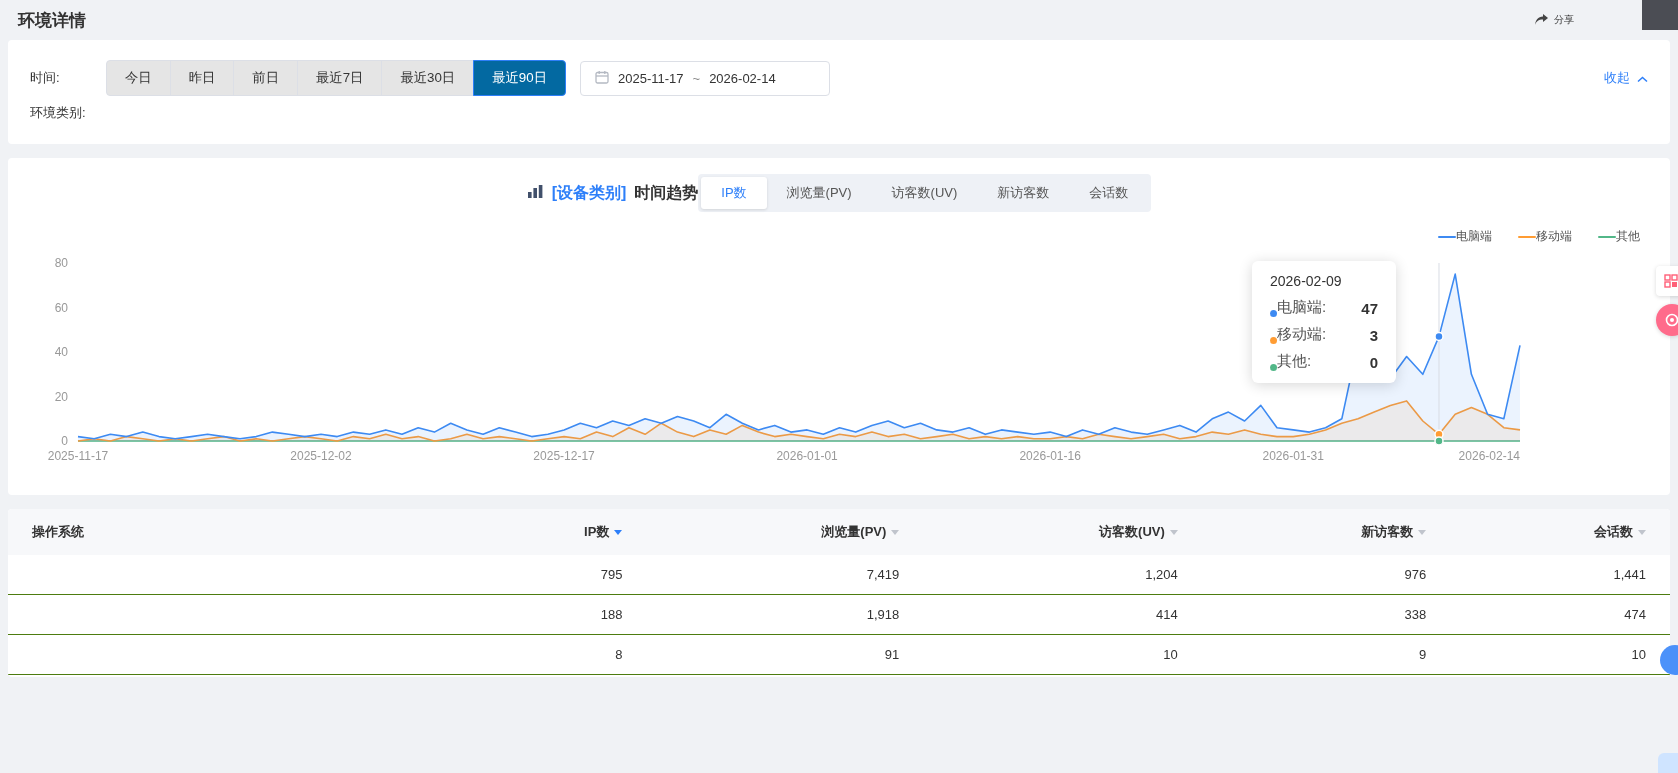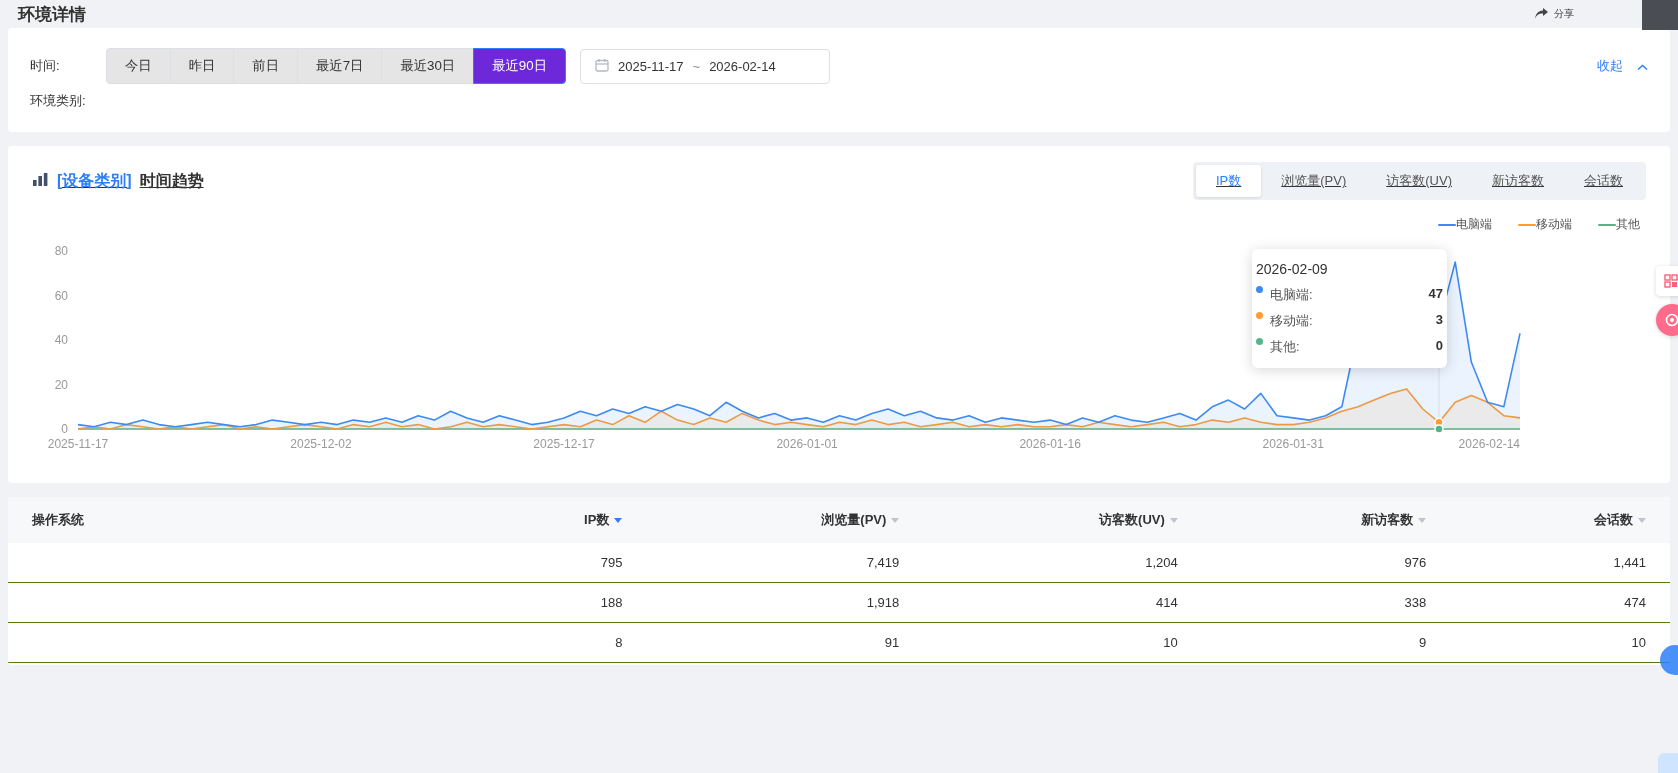--- a/index.html
+++ b/index.html
@@ -4,64 +4,64 @@
 <style>
   * { margin:0; padding:0; box-sizing:border-box; }
   html,body { width:1678px; height:773px; }
   body {
     background:#f0f2f5;
     font-family:"Liberation Sans", sans-serif;
     font-size:13px; color:#333;
     overflow:hidden; position:relative;
   }
   
-  .topbar { height:28px; display:flex; align-items:center; justify-content:space-between; padding:0 18px; }
+  .topbar { height:40px; display:flex; align-items:center; justify-content:space-between; padding:0 18px; }
   .page-title { font-size:17px; font-weight:bold; color:#333; }
   .share-btn { display:flex; align-items:center; gap:5px; font-size:10px; color:#333; cursor:pointer; margin-right:86px; }
   .corner-block { position:absolute; top:0; right:0; width:36px; height:30px; background:#4b4d54; }
   
   .card { background:#fff; border-radius:4px; margin:0 8px 14px; }
   .filter-card { padding:12px 22px 14px; }
   .filter-row { display:flex; align-items:center; margin:8px 0; }
   .flabel { min-width:76px; color:#333; flex-shrink:0; }
   .btn-group { display:flex; }
   .fbtn {
     padding:8px 18px; border:1px solid #dcdfe6; margin-left:-1px;
     background:#e5e5e5; color:#333; cursor:pointer; white-space:nowrap; user-select:none;
   }
   .btn-group .fbtn:first-child, .tab-group .fbtn:first-child { border-radius:4px 0 0 4px; margin-left:0; }
   .btn-group .fbtn:last-child,  .tab-group .fbtn:last-child  { border-radius:0 4px 4px 0; }
-  .fbtn.selected { background:#6d28d9; border-color:#2d7ff9; color:#fff; position:relative; z-index:1; border-radius:4px; }
+  .fbtn.selected { background:#0369a1; border-color:#2d7ff9; color:#fff; position:relative; z-index:1; border-radius:4px; }
   .tab-group { display:flex; }
   .date-range {
     display:flex; align-items:center; gap:9px; border:1px solid #dcdfe6; border-radius:4px;
     padding:8px 14px; margin-left:14px; min-width:250px; color:#333; cursor:pointer;
   }
-  .collapse-link { margin-left:auto; color:#2d7ff9; display:flex; align-items:center; gap:14px; cursor:pointer; }
+  .collapse-link { margin-left:auto; color:#2d7ff9; display:flex; align-items:center; gap:7px; cursor:pointer; }
   
   .chart-card { padding:16px 24px 10px; position:relative; }
-  .chart-header { display:flex; align-items:center; justify-content:space-between;text-decoration:underline; }
+  .chart-header { display:flex; align-items:center; justify-content:center; }
   .chart-title { display:flex; align-items:center; gap:8px; font-size:16px; font-weight:bold; }
   .chart-title .cat { color:#2d7ff9; }
   .metric-tabs { background:#eef1f6; border-radius:4px; padding:3px; display:flex; }
   .metric-tab { padding:7px 20px; color:#555; border-radius:3px; cursor:pointer; white-space:nowrap; }
   .metric-tab.selected { background:#fff; color:#2d7ff9; box-shadow:0 1px 3px rgba(0,0,0,.12); }
   .legend { display:flex; justify-content:flex-end; gap:26px; margin:16px 6px 2px; font-size:12px; color:#555; }
   .legend-item { display:flex; align-items:center; gap:0; cursor:pointer; }
   .legend-dash { width:18px; height:2px; border-radius:1px; }
   .chart-wrap { position:relative; height:236px; margin-top:4px; }
   .chart-wrap svg { width:1598px; height:232px; display:block; }
   .tick { font-size:12px; fill:#999; font-family:"Liberation Sans",sans-serif; }
   .tooltip {
-    position:absolute; left:1220px; top:12px; width:195px;
+    position:absolute; left:1220px; top:12px; width:144px;
     background:#fff; border-radius:6px; box-shadow:0 2px 14px rgba(0,0,0,.16);
-    padding:12px 4px; z-index:5;
+    padding:12px 18px; z-index:5;
   }
   .tt-date { font-size:14px; color:#333; margin-bottom:9px; }
-  .tt-row { display:flex; align-items:flex-start; gap:7px; margin:8px 0 0; font-size:13px; color:#555; }
+  .tt-row { display:flex; align-items:flex-end; gap:0; margin:8px 0 0; font-size:15px; color:#555; }
   .tt-dot { width:7px; height:7px; border-radius:50%; flex-shrink:0; }
   .tt-val { margin-left:auto; font-weight:bold; color:#333; }
   
   .table-card { overflow:hidden; padding-bottom:2px; }
   table { width:100%; border-collapse:collapse; }
   thead th { background:#f7f8fa; font-weight:bold; font-size:13px; color:#333; padding:14px 24px; text-align:right; white-space:nowrap; cursor:pointer; }
   thead th.left { text-align:left; width:27%; }
   tbody td { padding:12px 24px; font-size:13px; color:#333; text-align:right; border-bottom:1px solid #4d7c0f; }
   tbody td.left { text-align:left; }
   .caret { display:inline-block; width:0; height:0; border-left:4px solid transparent; border-right:4px solid transparent; border-top:5px solid #c0c4cc; margin-left:5px; vertical-align:middle; }

